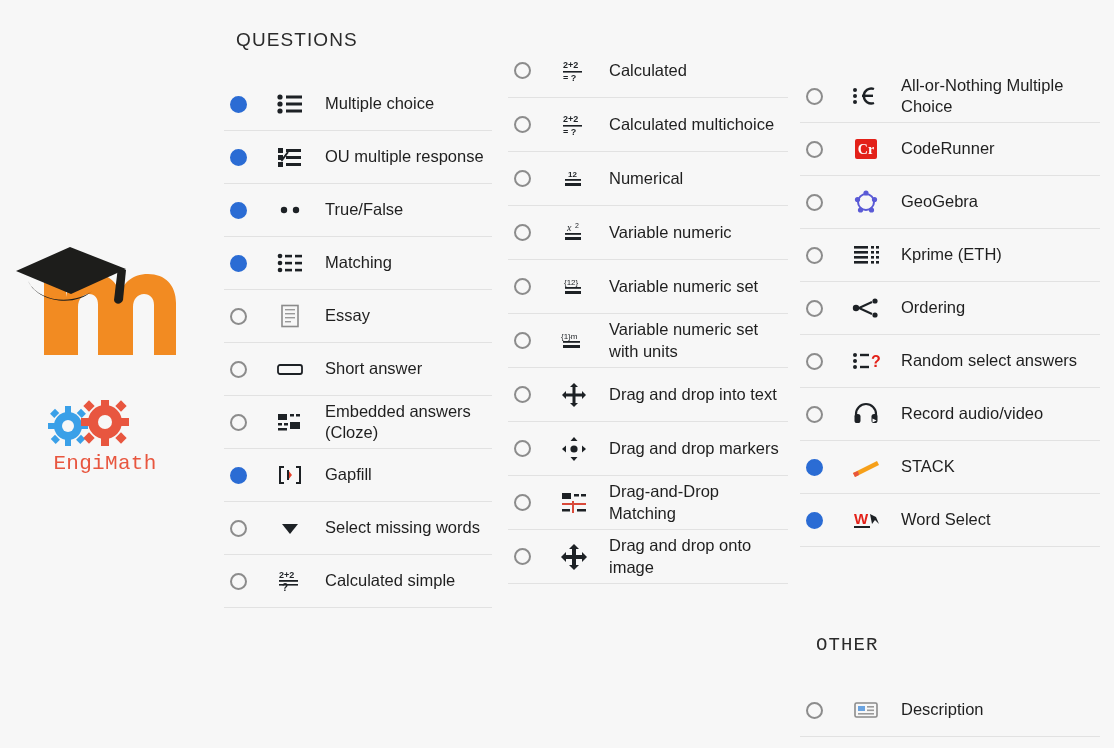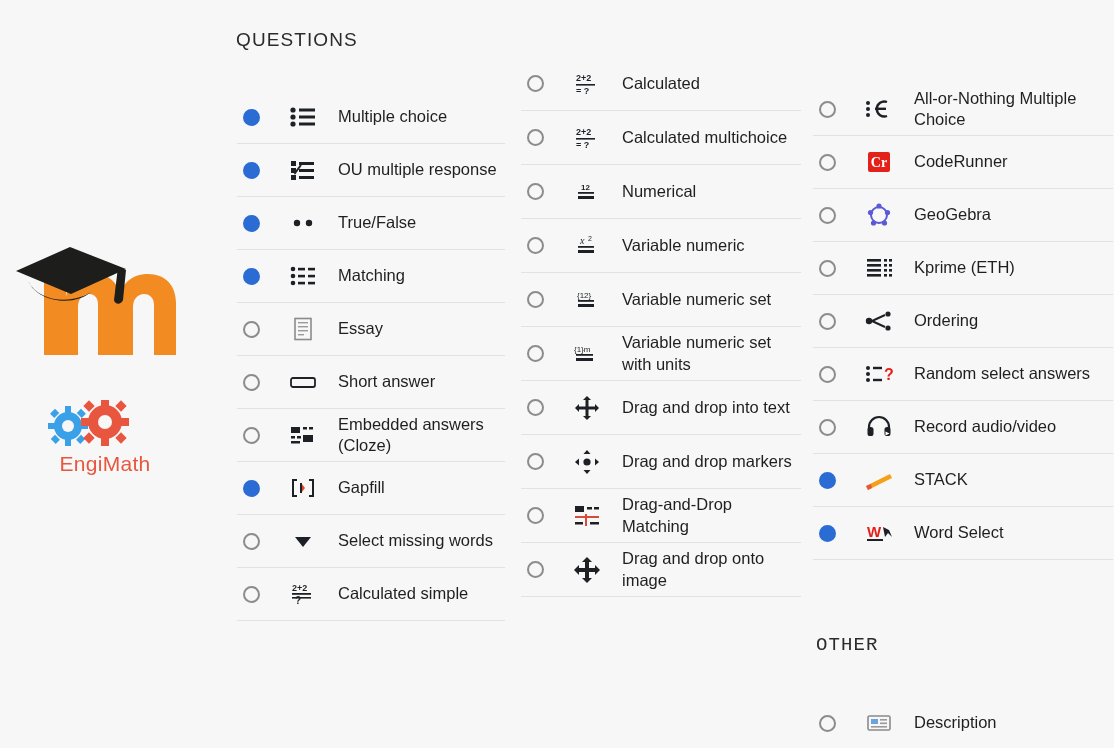--- a/index.html
+++ b/index.html
@@ -33,21 +33,21 @@
     width: 150px; height: 80px;
   }
   .engimath-text {
     position: absolute;
     left: 0; top: 52px;
     width: 150px;
     text-align: center;
     color: #e8563f;
     font-size: 21px;
     letter-spacing: .3px;
-    font-family: Liberation Sans, sans-serif;
+    font-family: Liberation Mono, monospace;
   }
 
   
   .col {
     position: absolute;
     top: 0;
   }
   .col-1 { left: 224px; width: 268px; }
   .col-2 { left: 508px; width: 280px; }
   .col-3 { left: 800px; width: 300px; }
@@ -62,21 +62,21 @@
     position: absolute;
     left: 236px; top: 29px;
   }
   #title-other {
     position: absolute;
     left: 816px; top: 634px; font-family: Liberation Mono, monospace;
   }
 
   ul.qlist {
     list-style: none;
-    margin: 13px; padding: 0;
+    margin: 0; padding: 0;
   }
   li.qitem {
     display: flex;
     align-items: center;
     border-bottom: 1px solid #e2e2e2;
     padding: 0;
     min-height: 53px;
   }
   li.qitem:last-child { border-bottom: 1px solid #e2e2e2; }
 

